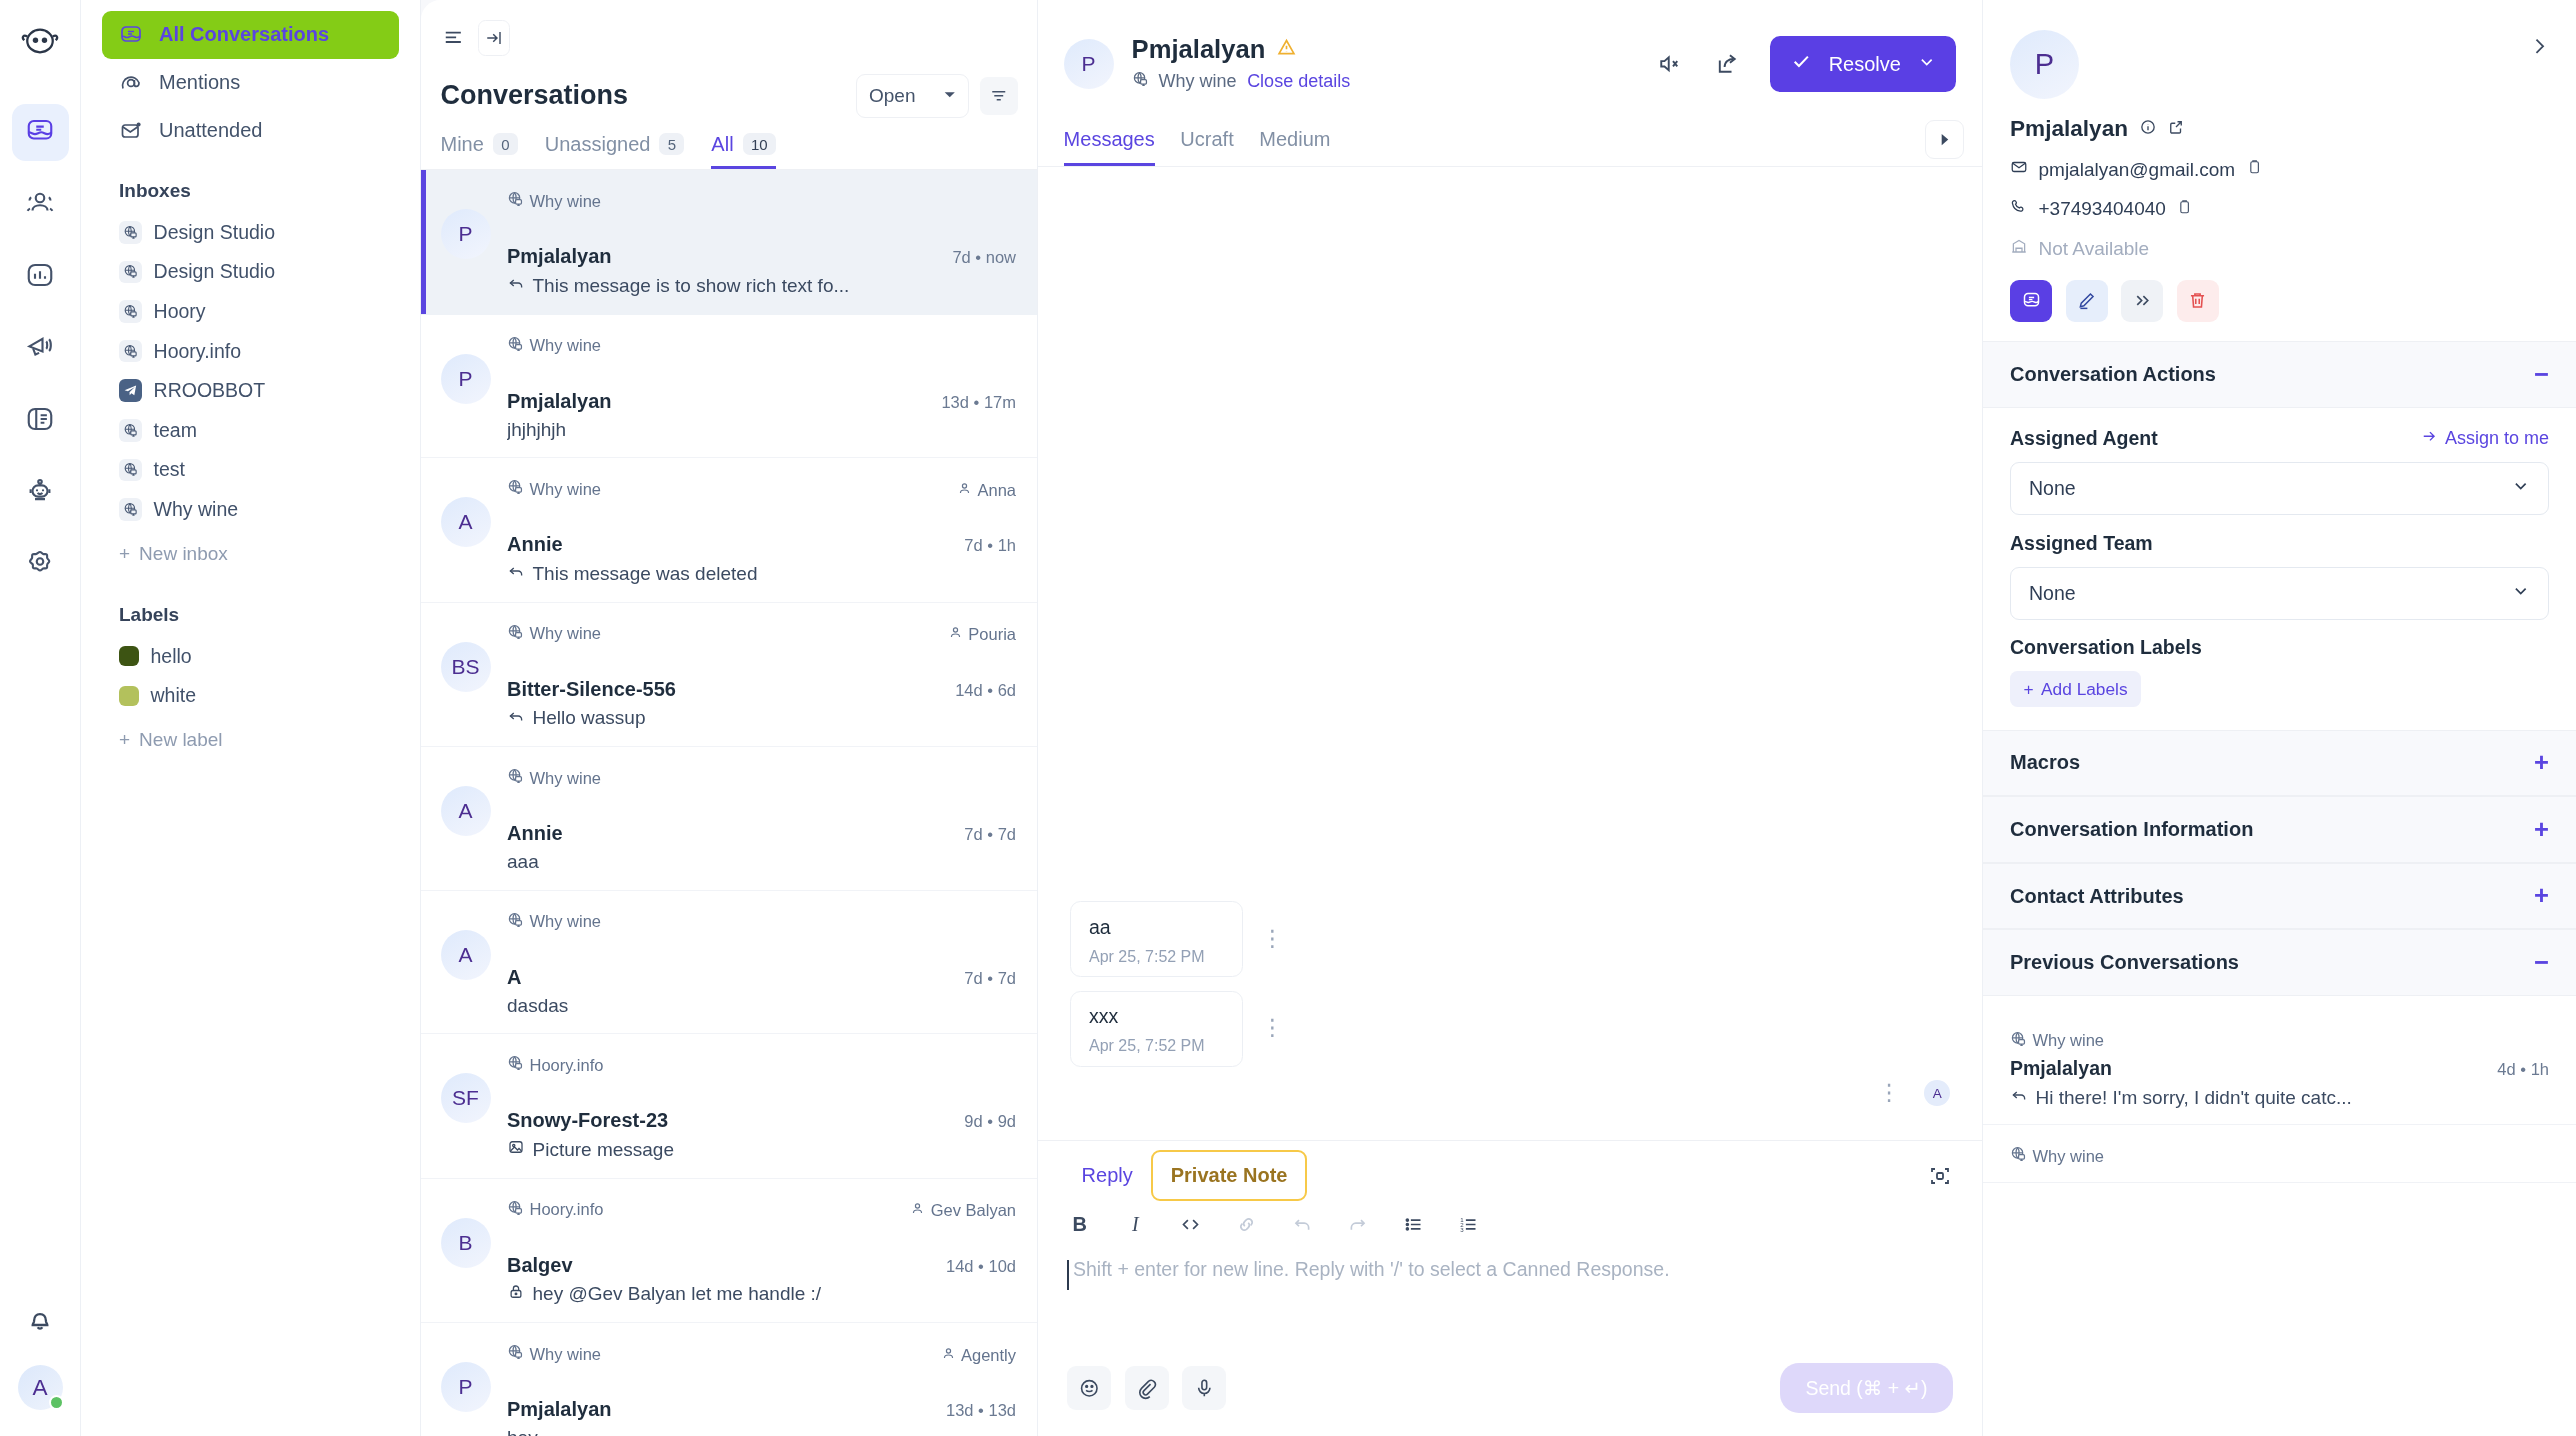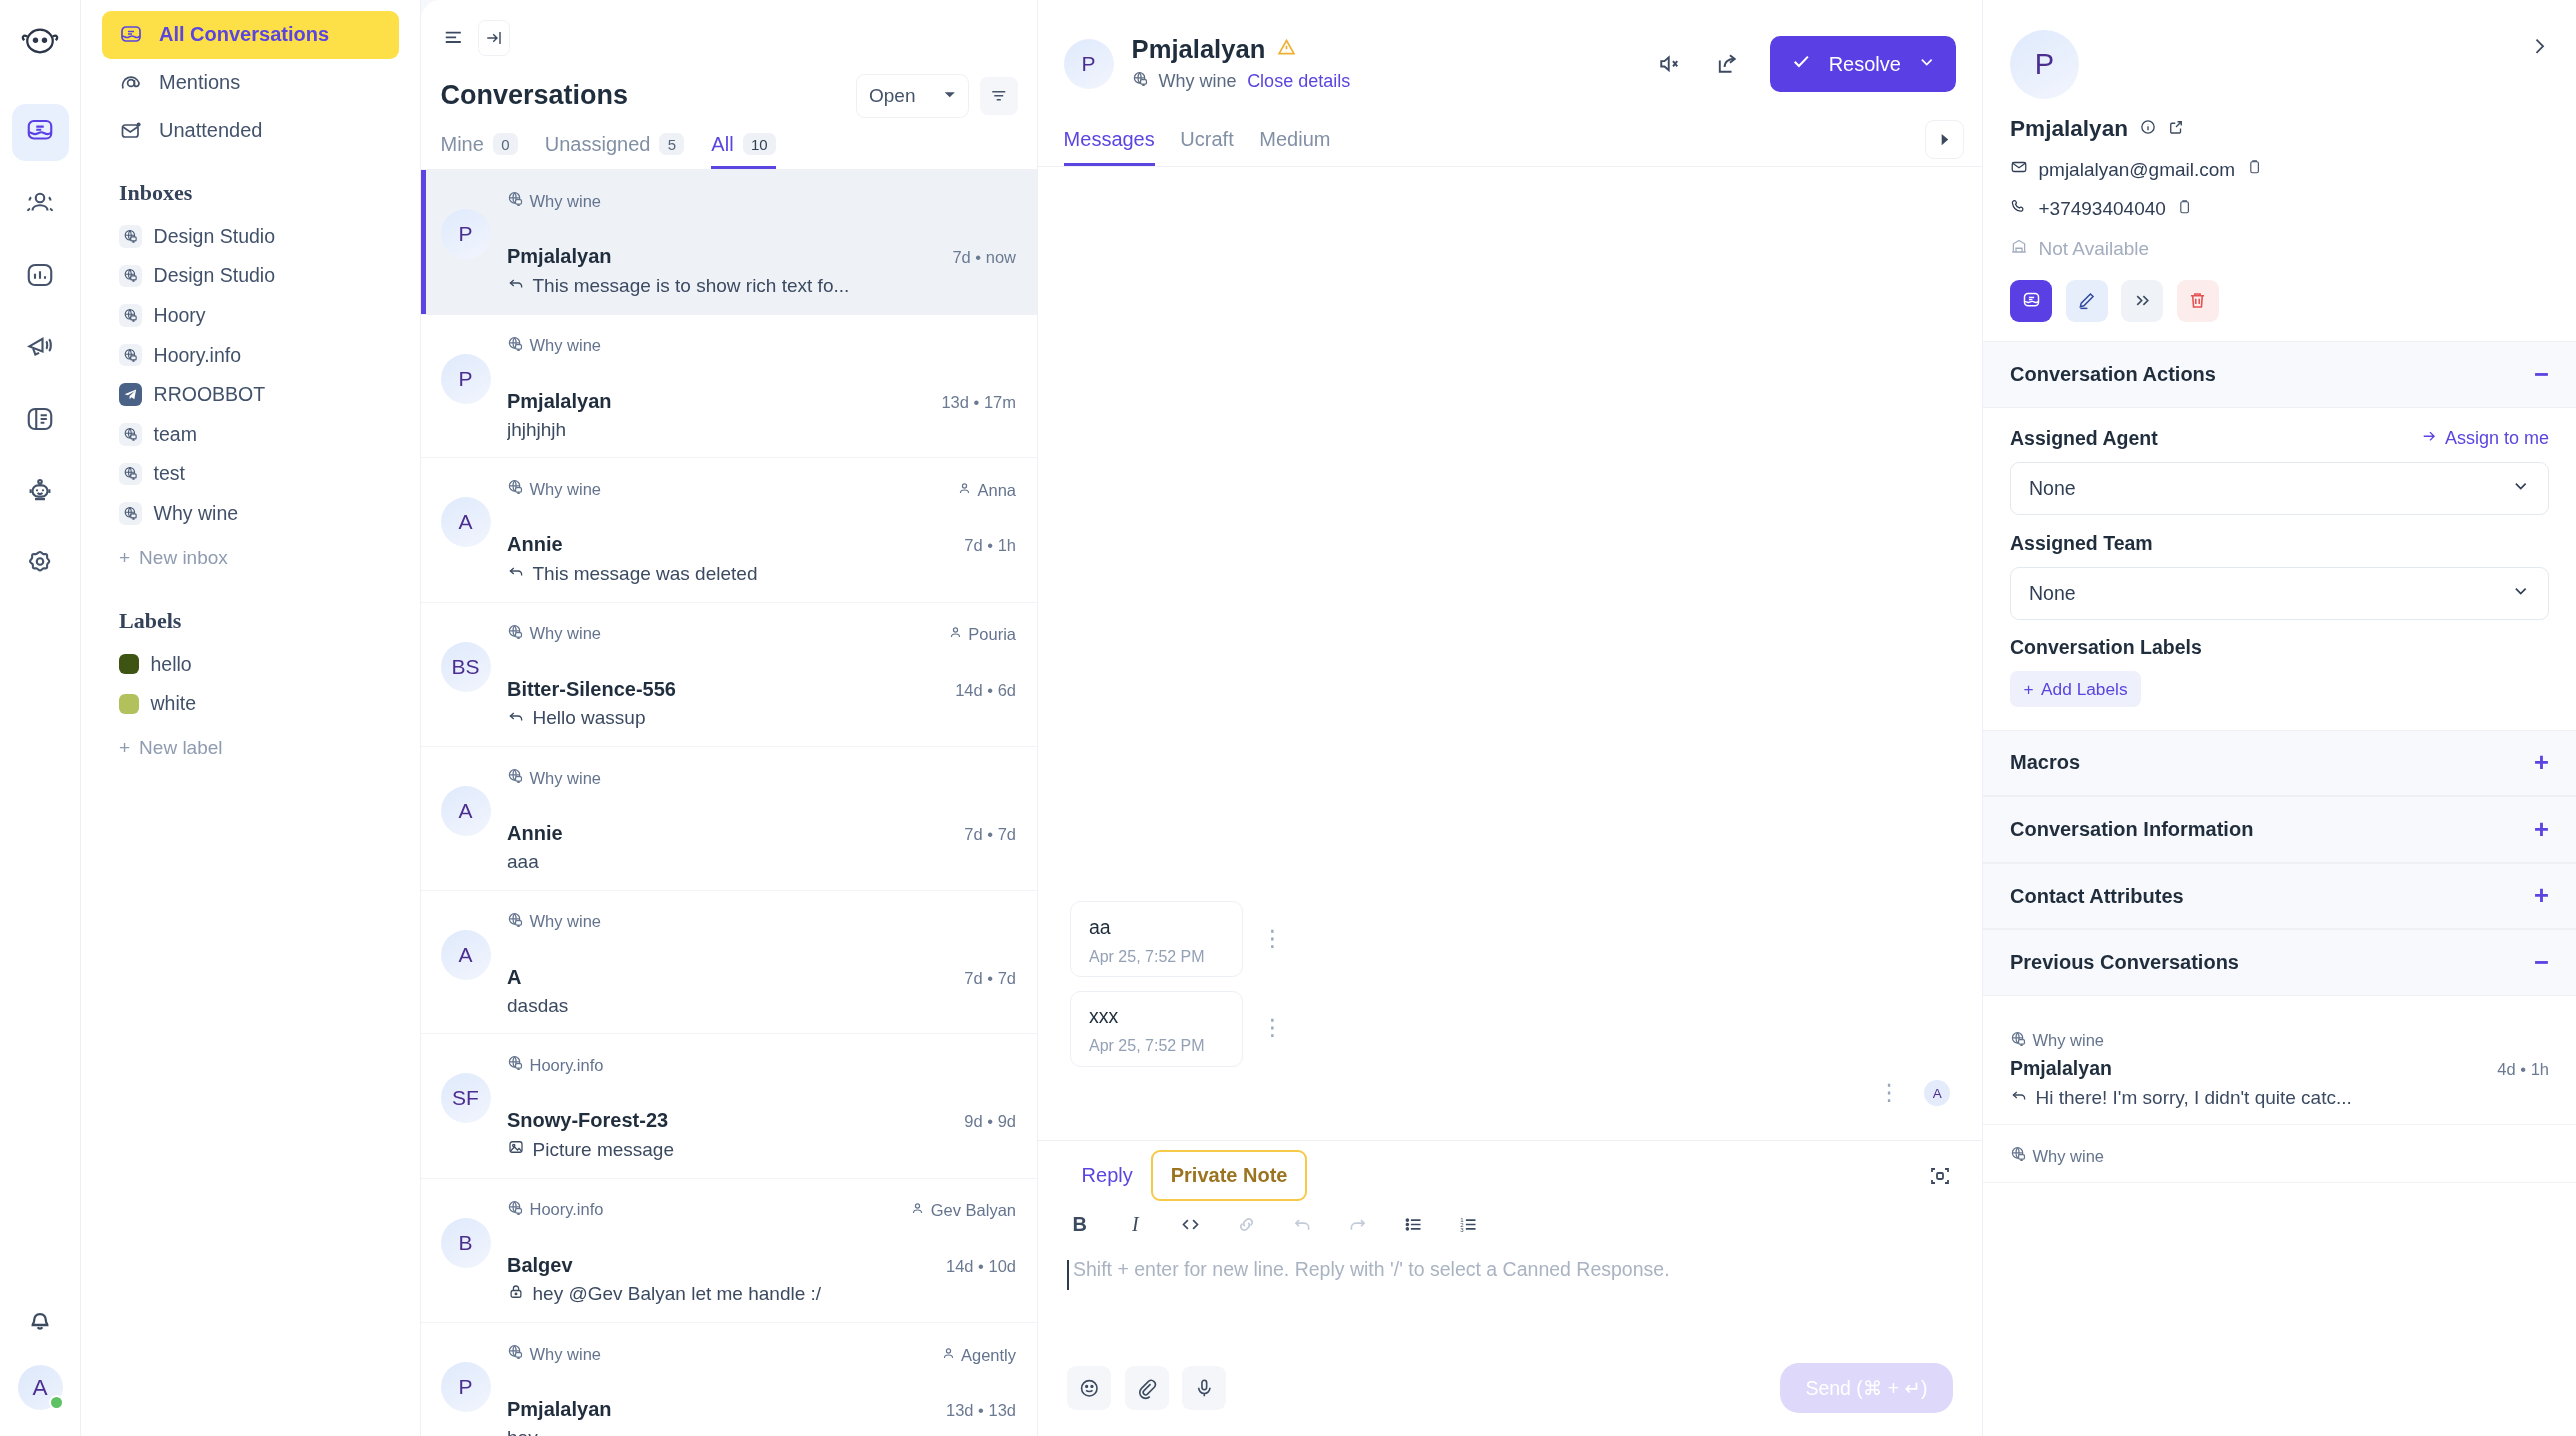--- a/index.html
+++ b/index.html
@@ -45,26 +45,25 @@
   .sidebar {
     width: 340px; flex: 0 0 340px; height:100%;
     background: #ffffff; border-right: 1.5px solid #edf0f5;
     padding: 10.5px 0 0 0; overflow: hidden;
   }
   .nav-item {
     display:flex; align-items:center; gap: 16.5px;
     margin: 0 21px; padding: 12px 16.5px; border-radius: 9px;
     color:#43536b; font-size: 20px; cursor:pointer;
   }
-  .nav-item.active { background:#fde047; color:#5a45e0; font-weight:600;}
+  .nav-item.active { background:#84cc16; color:#5a45e0; font-weight:600;}
   .nav-item .ic { width:24px; height:24px; display:flex; align-items:center; justify-content:center; flex:0 0 24px;}
   .section-title {
-    font-size: 22px; font-weight: 700; color:#35435a;
+    font-size: 19px; font-weight: 700; color:#35435a;
     padding: 25.6px 38px 10.5px 38px;
-    font-family: Liberation Serif, serif;
   }
   .inbox-item {
     display:flex; align-items:center; gap: 12px;
     padding: 8.3px 38px; color:#41516a; font-size: 19.5px; cursor:pointer;
   }
   .inbox-badge {
     width: 22.6px; height:22.6px; border-radius:6px; background:#eef1f6;
     display:flex; align-items:center; justify-content:center; flex:0 0 22.6px;
   }
   .inbox-badge.telegram { background:#4a6285; }

